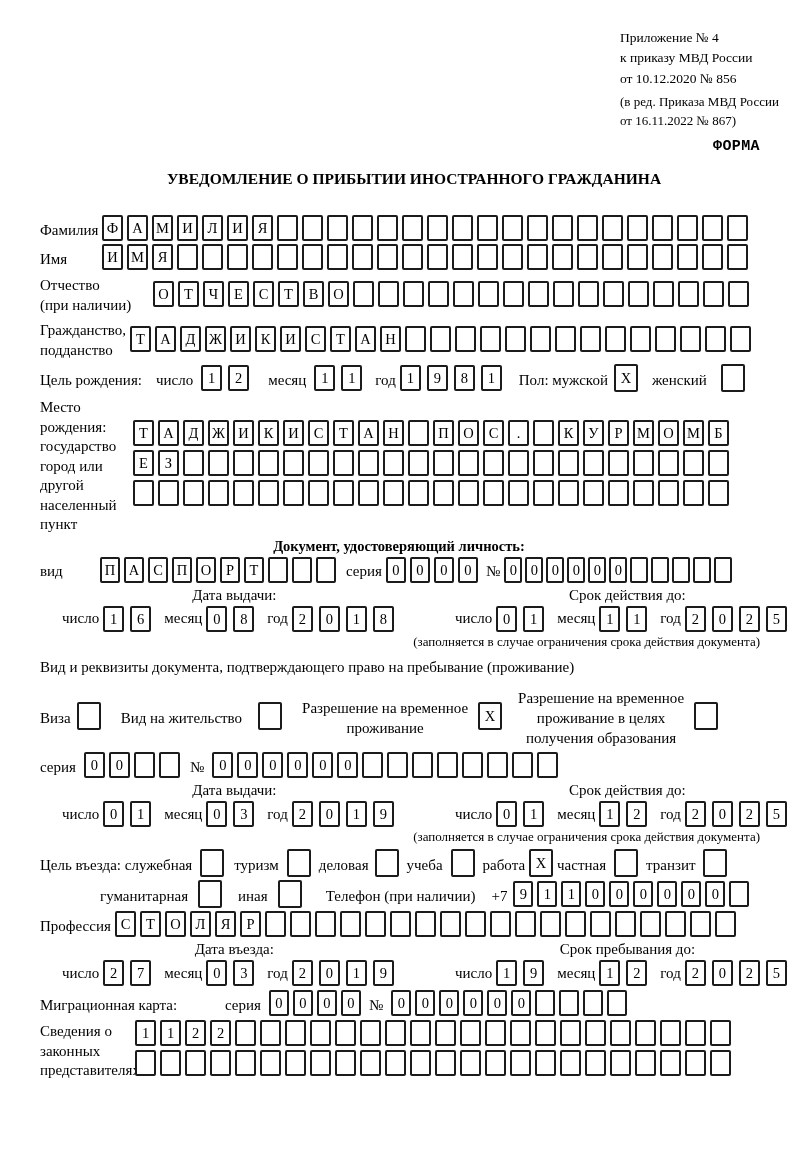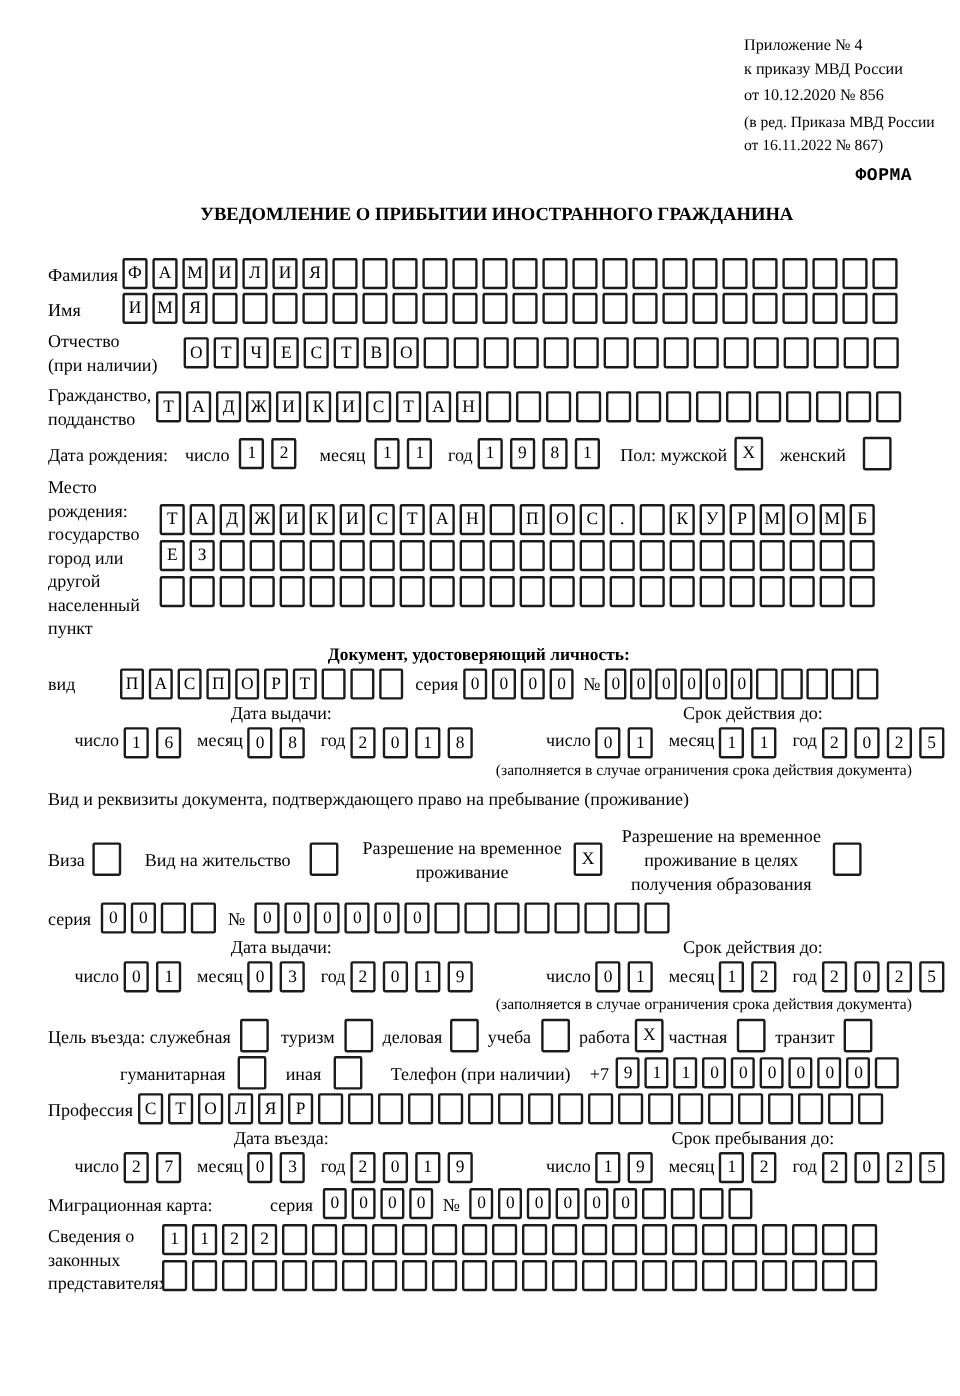--- a/index.html
+++ b/index.html
@@ -206,21 +206,21 @@
         <span class="cell"></span>
         <span class="cell"></span>
         <span class="cell"></span>
         <span class="cell"></span>
         <span class="cell"></span>
         <span class="cell"></span>
       </div>
   </div>
 
   <div class="frow mt4">
-    <span class="lbl">Дата рождения:</span>
+    <span class="lbl">Цель рождения:</span>
     <span class="lbl ml14">число</span>
     <div class="dg ml8">
         <span class="cell">1</span>
         <span class="cell">2</span>
       </div>
     <span class="lbl ml6">месяц</span>
     <div class="dg ml8">
         <span class="cell">1</span>
         <span class="cell">1</span>
       </div>

